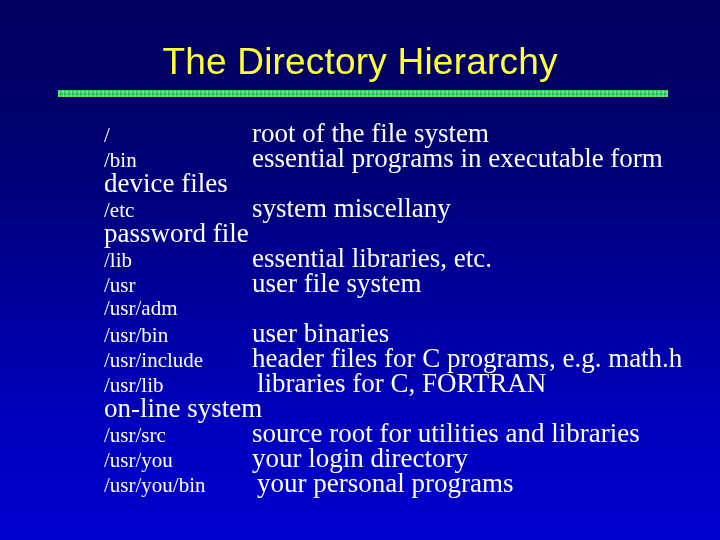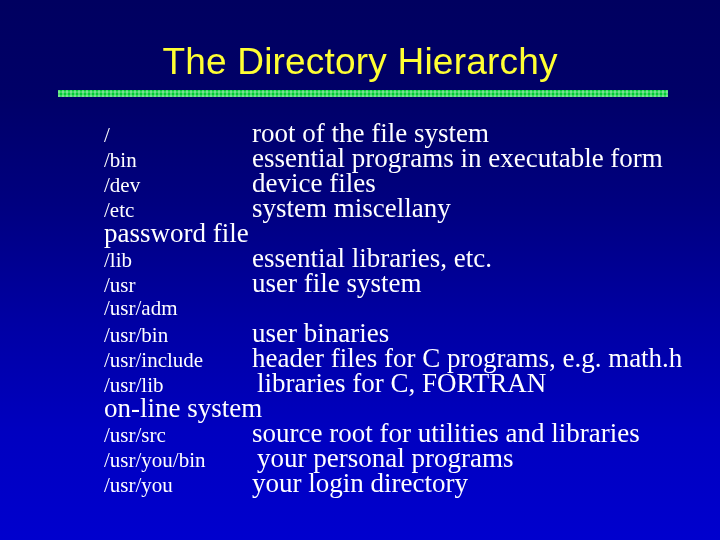--- a/index.html
+++ b/index.html
@@ -123,21 +123,20 @@
   <div id="dir-table">
       <div class="dir-row">
         <div class="dir-path">/</div>
         <div class="dir-desc">root of the file system</div>
       </div>
       <div class="dir-row">
         <div class="dir-path">/bin</div>
         <div class="dir-desc">essential programs in executable form</div>
       </div>
       <div class="dir-row">
-        <div class="dir-path">/dev</div>
         <div class="dir-desc">device files</div>
       </div>
       <div class="dir-row">
         <div class="dir-path">/etc</div>
         <div class="dir-desc">system miscellany</div>
       </div>
       <div class="dir-row">
         <div class="dir-desc">password file</div>
       </div>
       <div class="dir-row">
@@ -164,22 +163,22 @@
         <div class="dir-desc indented">libraries for C, FORTRAN</div>
       </div>
       <div class="dir-row">
         <div class="dir-desc">on-line system</div>
       </div>
       <div class="dir-row">
         <div class="dir-path">/usr/src</div>
         <div class="dir-desc">source root for utilities and libraries</div>
       </div>
       <div class="dir-row">
+        <div class="dir-path">/usr/you</div>
+        <div class="dir-desc">your login directory</div>
+      </div>
+      <div class="dir-row">
         <div class="dir-path">/usr/you/bin</div>
         <div class="dir-desc indented">your personal programs</div>
-      </div>
-      <div class="dir-row">
-        <div class="dir-path">/usr/you</div>
-        <div class="dir-desc">your login directory</div>
       </div>
     </div>
 
 </div>
 
 </body></html>

